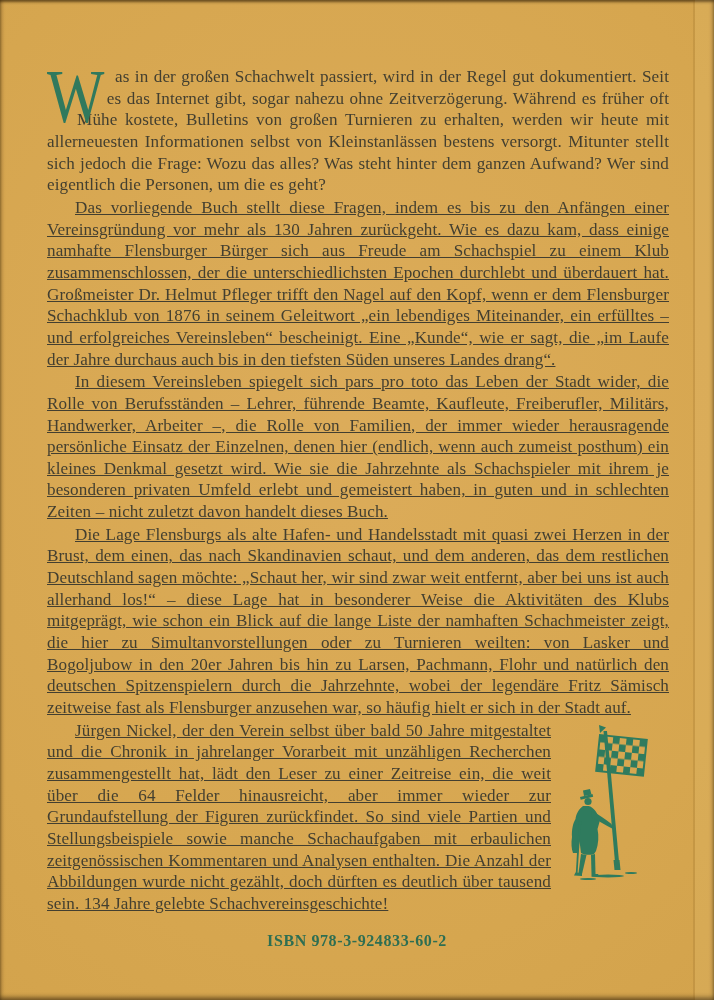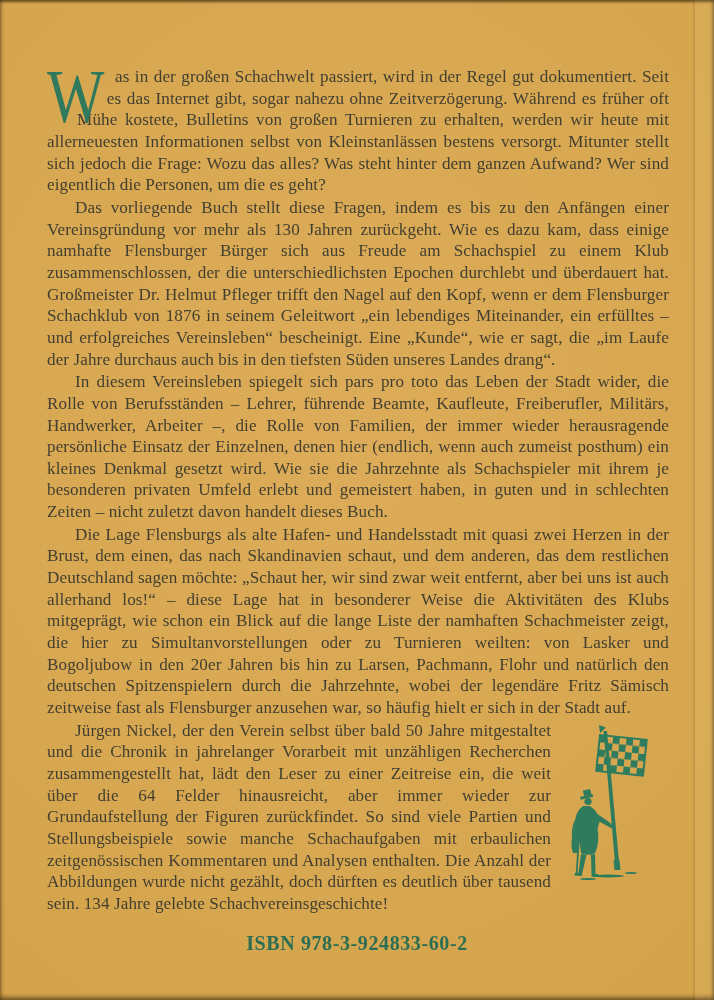--- a/index.html
+++ b/index.html
@@ -31,21 +31,21 @@
   .text-block {
     position: absolute;
     left: 47px; top: 66px; width: 622px;
     font-size: 17.1px;
     line-height: 21.65px;
     color: #433f30;
     text-align: justify;
     letter-spacing: 0.1px;
   }
   .text-block p { margin: 0 0 1px 0; }
-  .text-block p.indent { text-indent: 28px; }
+  .text-block p.indent { text-indent: 28px; text-decoration: underline; }
   .dropcap {
     float: left;
     width: 60px; height: 61px;
     margin: 3px 8px 0 0;
     shape-outside: polygon(0 0, 100% 0, 100% 26%, 45% 62%, 40% 100%, 0 100%);
     font-size: 76px; line-height: 54px;
     color: #30795d;
     transform: scaleX(.8);
     transform-origin: left top;
     overflow: visible;
@@ -54,21 +54,21 @@
     float: right;
     width: 100px; height: 162px;
     margin: 4px 6px 2px 12px;
   }
   .isbn {
     position: absolute;
     left: 0; right: 0; top: 932px;
     text-align: center;
     color: #2d6e52;
     font-weight: bold;
-    font-size: 20px;
+    font-size: 16px;
     letter-spacing: 0.6px;
   }
 </style>
 </head>
 <body>
 
 <div class="cover">
   <div class="crease"></div>
   <div class="crease-light"></div>
 

